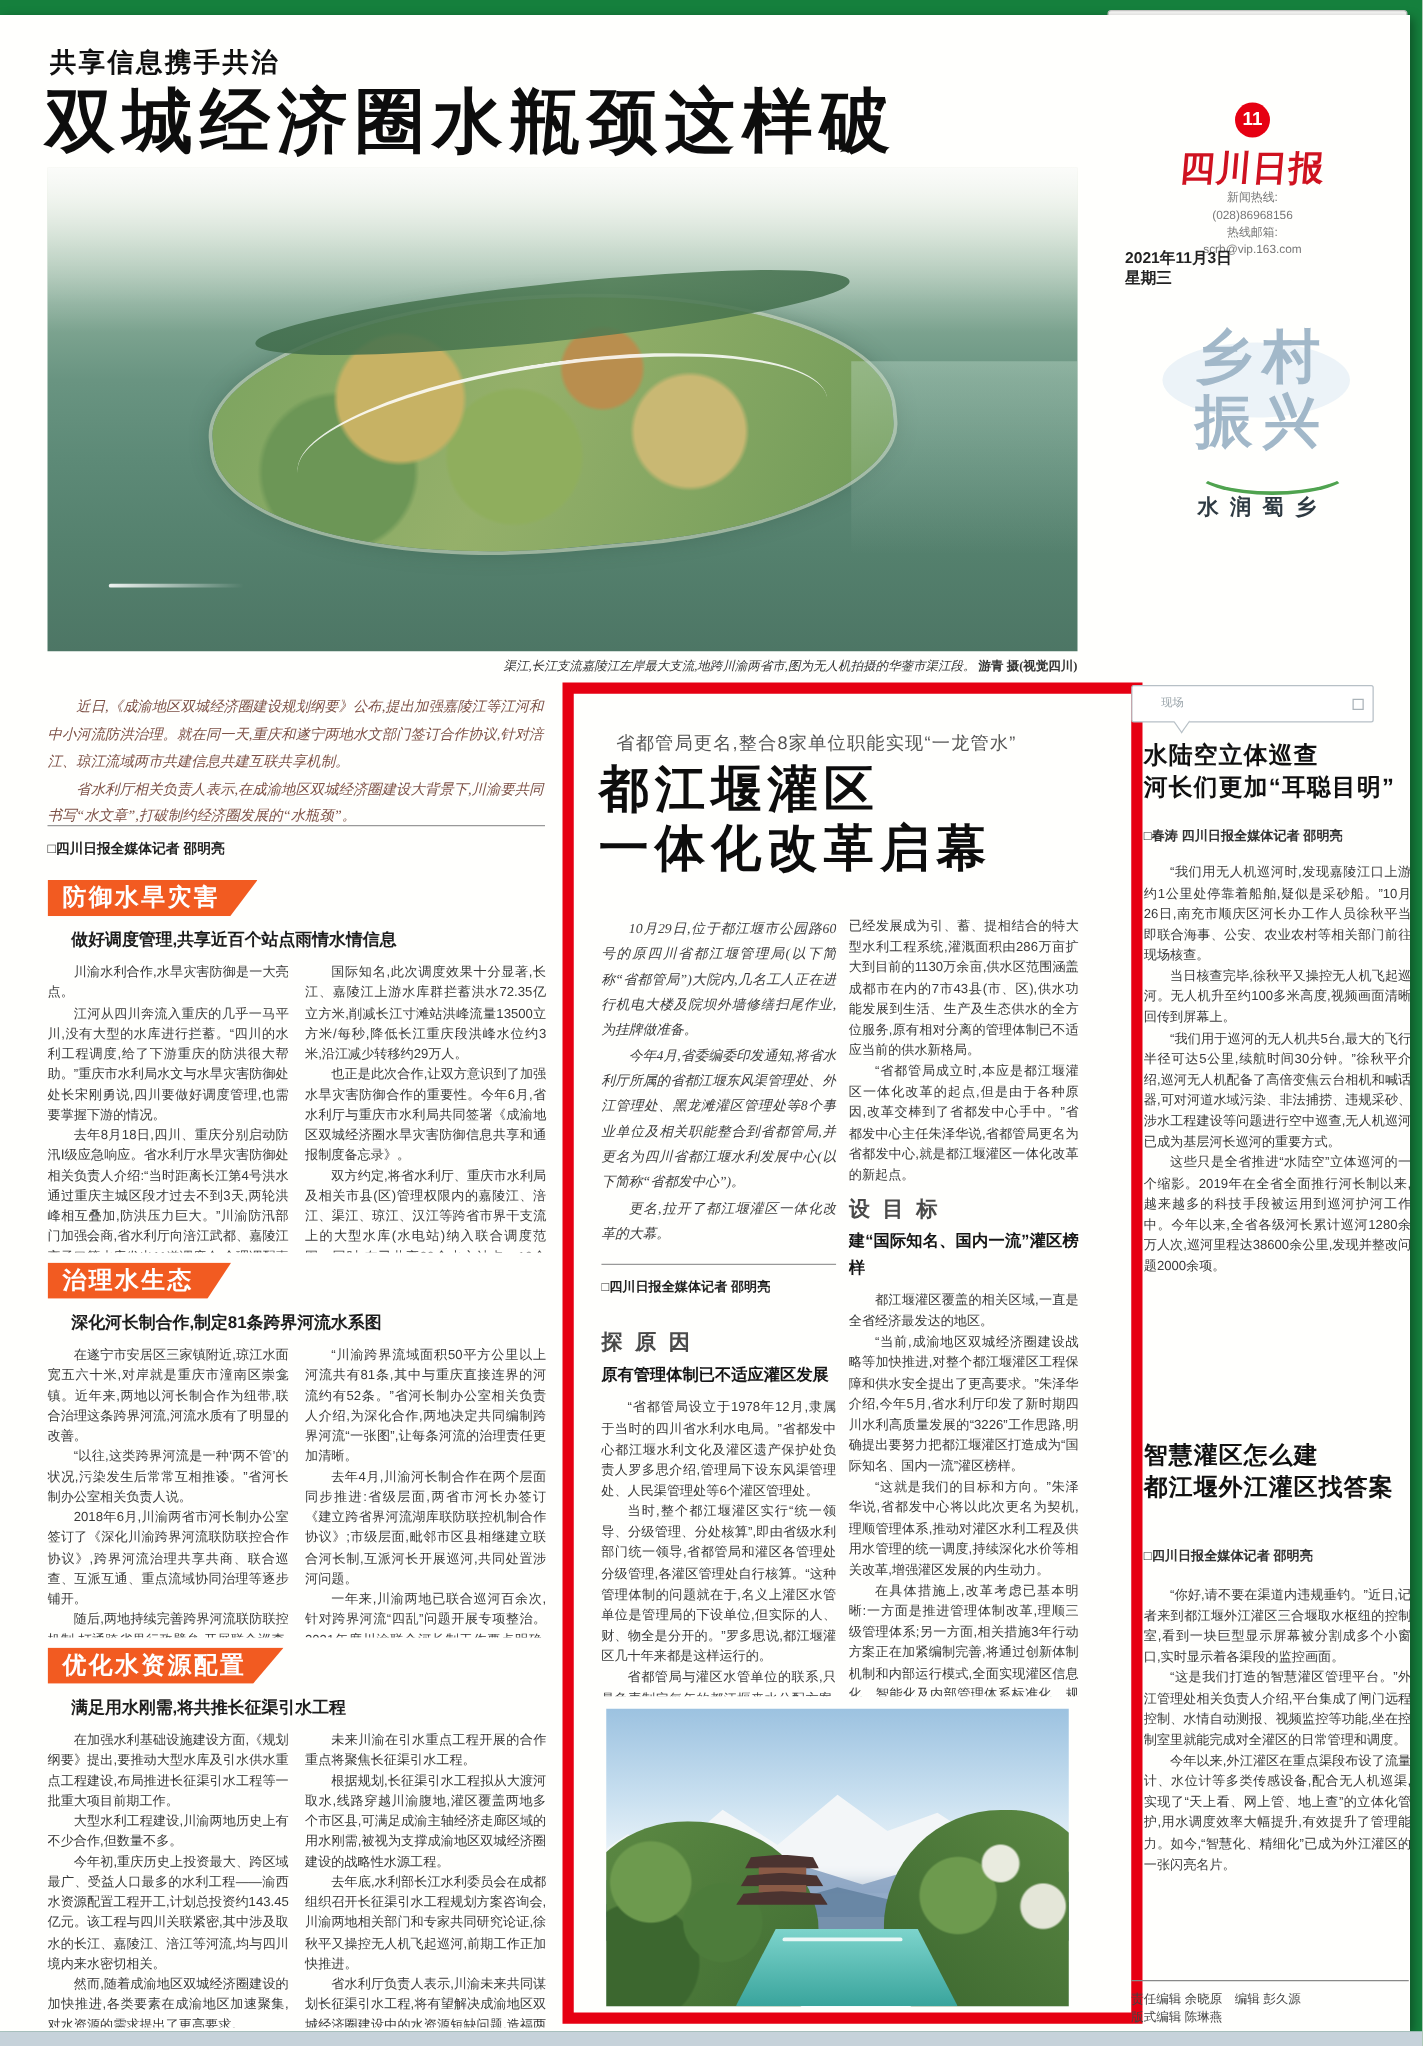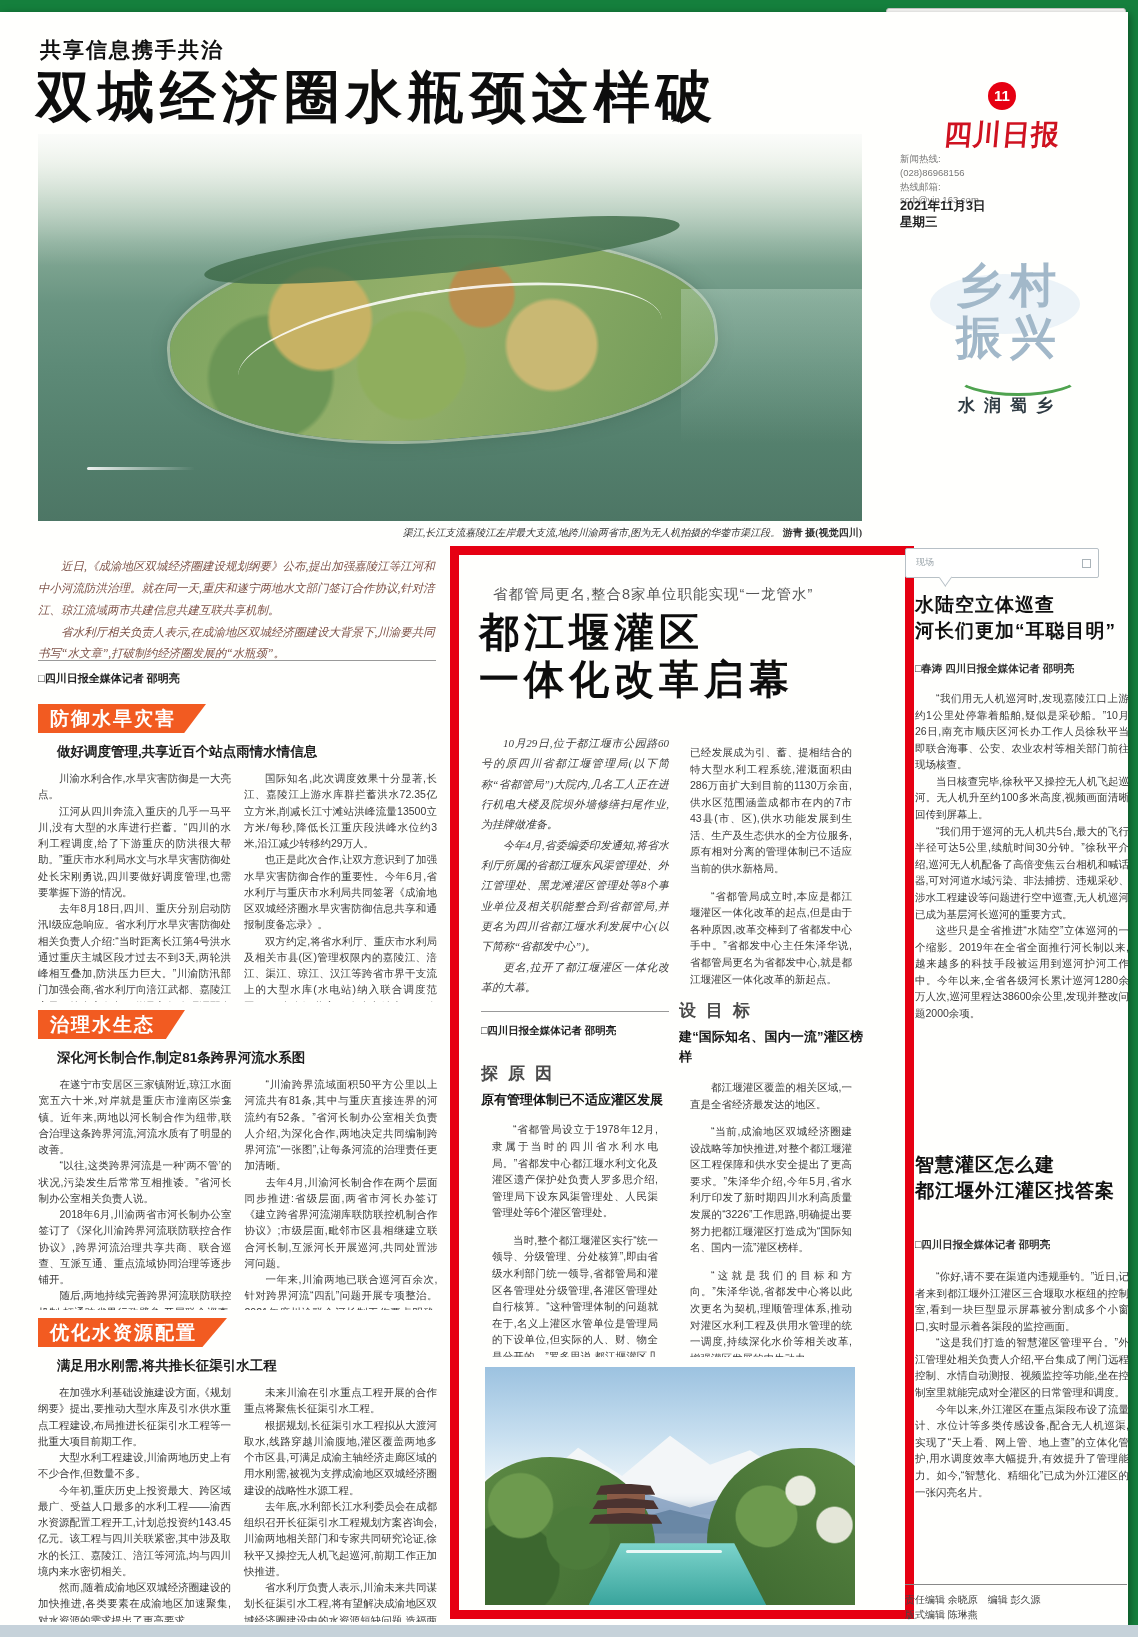--- a/index.html
+++ b/index.html
@@ -13,21 +13,21 @@
   #kicker{left:40px;top:24px;font-size:21px;font-weight:bold;color:#111;letter-spacing:2px;}
   #headline{left:36px;top:48px;font-size:56px;font-weight:bold;color:#0d0d0d;letter-spacing:6px;text-align:center;}
 
   
   #toolbar-box{position:absolute;left:886px;top:8px;width:238px;height:22px;border:1px solid #c9c9c7;
                border-radius:3px;background:#fdfdfb;}
   #page-circle{left:988px;top:70px;width:28px;height:28px;border-radius:50%;background:#e60012;color:#fff;
                font-size:15px;font-weight:bold;text-align:center;line-height:28px;}
   #paper-logo{left:900px;top:104px;width:204px;text-align:center;color:#cf1220;font-size:28px;font-weight:bold;
               font-family:"Liberation Serif",serif;transform:skewX(-5deg);letter-spacing:1px;}
-  #mh-contact{left:900px;top:140px;width:204px;text-align:left;font-size:9.5px;color:#777;line-height:1.45;}
+  #mh-contact{left:900px;top:140px;width:204px;text-align:center;font-size:9.5px;color:#777;line-height:1.45;}
   #mh-date{left:900px;top:186px;width:204px;text-align:left;font-size:12.5px;font-weight:bold;color:#222;line-height:1.3;}
 
   
   #rural-cloud{left:930px;top:262px;width:150px;height:60px;border-radius:50%;background:#e4eef5;opacity:.7;}
   #rural-title{left:905px;top:248px;width:210px;text-align:center;font-size:46px;line-height:1.12;
                font-weight:bold;color:#a2b8c9;letter-spacing:8px;}
   #rural-arc{left:955px;top:344px;width:120px;height:34px;border:3px solid transparent;
              border-bottom:3px solid #4fa34f;border-radius:50%;}
   #rural-sub{left:905px;top:382px;width:210px;text-align:center;font-size:17px;font-weight:bold;color:#2e3a42;
              font-family:"Liberation Serif",serif;letter-spacing:9px;}
@@ -64,39 +64,39 @@
   #lead-rule{left:38px;top:648px;width:398px;height:1px;background:#999;}
   #lead-byline{left:38px;top:659px;font-size:11px;font-weight:bold;color:#222;}
 
   .banner{height:29px;background:#f25b21;color:#fff;font-size:19px;font-weight:bold;line-height:29px;
           padding:0 30px 0 12px;clip-path:polygon(0 0,100% 0,87% 100%,0 100%);letter-spacing:2px;}
   #banner1{left:38px;top:692px;} #banner2{left:38px;top:998px;} #banner3{left:38px;top:1306px;}
   .subhead{left:57px;width:396px;font-size:13.5px;font-weight:bold;color:#1d1d1d;}
   #subhead1{top:731px;} #subhead2{top:1037px;} #subhead3{top:1345px;}
 
   .twocol{left:38px;width:400px;display:flex;gap:13px;overflow:hidden;}
-  #cols1{top:758px;height:232px;} #cols2{top:1064px;height:234px;justify-content:center;} #cols3{top:1372px;height:238px;}
+  #cols1{top:758px;height:232px;} #cols2{top:1064px;height:234px;} #cols3{top:1372px;height:238px;}
   .bodycol{width:193px;font-size:10.5px;line-height:1.55;color:#3a3a3a;text-align:justify;}
   .bodycol p{margin:0;text-indent:2em;}
 
   
   #feature-box{left:450px;top:534px;width:464px;height:1073px;border:9px solid #e60012;background:#fffffd;box-sizing:border-box;}
   #feat-kicker{left:34px;top:30px;width:360px;font-size:14.5px;color:#555;letter-spacing:1px;}
   #feat-title{left:20px;top:54px;width:380px;font-size:40px;font-weight:bold;color:#0d0d0d;line-height:1.18;letter-spacing:5px;}
   .featcol{position:absolute;top:178px;height:624px;overflow:hidden;font-size:10.5px;line-height:1.58;color:#3a3a3a;text-align:justify;}
   #featcol-left{left:22px;width:188px;}
   #featcol-right{left:220px;width:184px;}
   #feat-intro{font-family:"Liberation Serif",serif;font-style:italic;font-size:11px;line-height:1.85;color:#3d3d3d;}
   #feat-intro p{margin:0;text-indent:2em;}
   #feat-rule{width:100%;height:1px;background:#999;margin:14px 0 10px;}
   #feat-byline{font-size:10.5px;font-weight:bold;color:#222;margin-bottom:22px;}
   .feat-label{font-size:17px;font-weight:bold;color:#4a4a4a;letter-spacing:10px;
               font-family:"Liberation Serif",serif;margin:6px 0 2px;}
   .feat-sub{font-size:13px;font-weight:bold;color:#151515;margin-bottom:8px;}
-  .featbody p{margin:11px;text-indent:2em;}
+  .featbody p{margin:0;text-indent:2em;}
   .no-first-indent p:first-child{text-indent:0;}
 
   
   #feature-photo{left:26px;top:812px;width:370px;height:238px;overflow:hidden;
      background:linear-gradient(180deg,#9cc2e0 0%,#c9e0f0 30%,#e8f2f8 48%);}
   #fp-snow{position:absolute;left:-4%;top:26%;width:108%;height:36%;background:#f3f6f8;
      clip-path:polygon(0 70%,8% 45%,17% 62%,27% 22%,38% 55%,50% 8%,60% 42%,70% 25%,80% 55%,90% 35%,100% 60%,100% 100%,0 100%);
      box-shadow:inset 0 -8px 14px #aebfd2;}
   #fp-ridge1{position:absolute;left:-4%;top:44%;width:108%;height:26%;background:#8aa3c2;opacity:.9;
      clip-path:polygon(0 60%,12% 35%,25% 55%,40% 28%,55% 58%,70% 30%,85% 52%,100% 38%,100% 100%,0 100%);}
@@ -116,21 +116,21 @@
   .roof{position:absolute;left:0;width:100%;height:26%;background:#4b3330;clip-path:polygon(0 100%,8% 20%,50% 0,92% 20%,100% 100%);}
   #roof1{top:0;} #roof2{top:34%;width:112%;left:-6%;} #roof3{top:68%;width:124%;left:-12%;}
   .roofwall{position:absolute;left:18%;width:64%;height:14%;background:#8a5a46;}
   #wall1{top:24%;} #wall2{top:58%;}
   #fp-river{position:absolute;left:28%;bottom:0;width:48%;height:26%;
      background:linear-gradient(180deg,#7dd4cc,#39a49c);clip-path:polygon(18% 0,82% 0,100% 100%,0 100%);}
   #fp-weir{position:absolute;left:38%;bottom:22%;width:26%;height:3px;background:rgba(255,255,255,.85);border-radius:2px;}
 
   
   #bubble{left:905px;top:536px;width:192px;height:28px;border:1px solid #b7c0c6;border-radius:2px;background:#fff;}
-  #bubble-label{position:absolute;left:10px;top:7px;font-size:9px;color:#9aa4aa;font-family:Liberation Serif, serif;}
+  #bubble-label{position:absolute;left:23px;top:7px;font-size:9px;color:#9aa4aa;font-family:Liberation Serif, serif;}
   #bubble-grip{position:absolute;right:7px;top:10px;width:7px;height:7px;border:1px solid #aab3b9;}
   #bubble-tail{position:absolute;left:34px;bottom:-6px;width:10px;height:10px;background:#fff;
      border-right:1px solid #b7c0c6;border-bottom:1px solid #b7c0c6;transform:rotate(55deg) skewX(20deg);}
   .side-title{left:915px;width:214px;font-size:19px;font-weight:bold;color:#111;line-height:1.35;letter-spacing:1px;}
   #a1-title{top:580px;} #a2-title{top:1140px;}
   .side-byline{left:915px;width:214px;font-size:10.5px;font-weight:bold;color:#333;}
   #a1-byline{top:650px;} #a2-byline{top:1226px;}
   .sidebody{left:915px;width:214px;font-size:10.5px;line-height:1.58;color:#3a3a3a;text-align:justify;overflow:hidden;}
   #a1-body{top:678px;height:440px;} #a2-body{top:1256px;height:300px;}
   .sidebody p{margin:0;text-indent:2em;}

